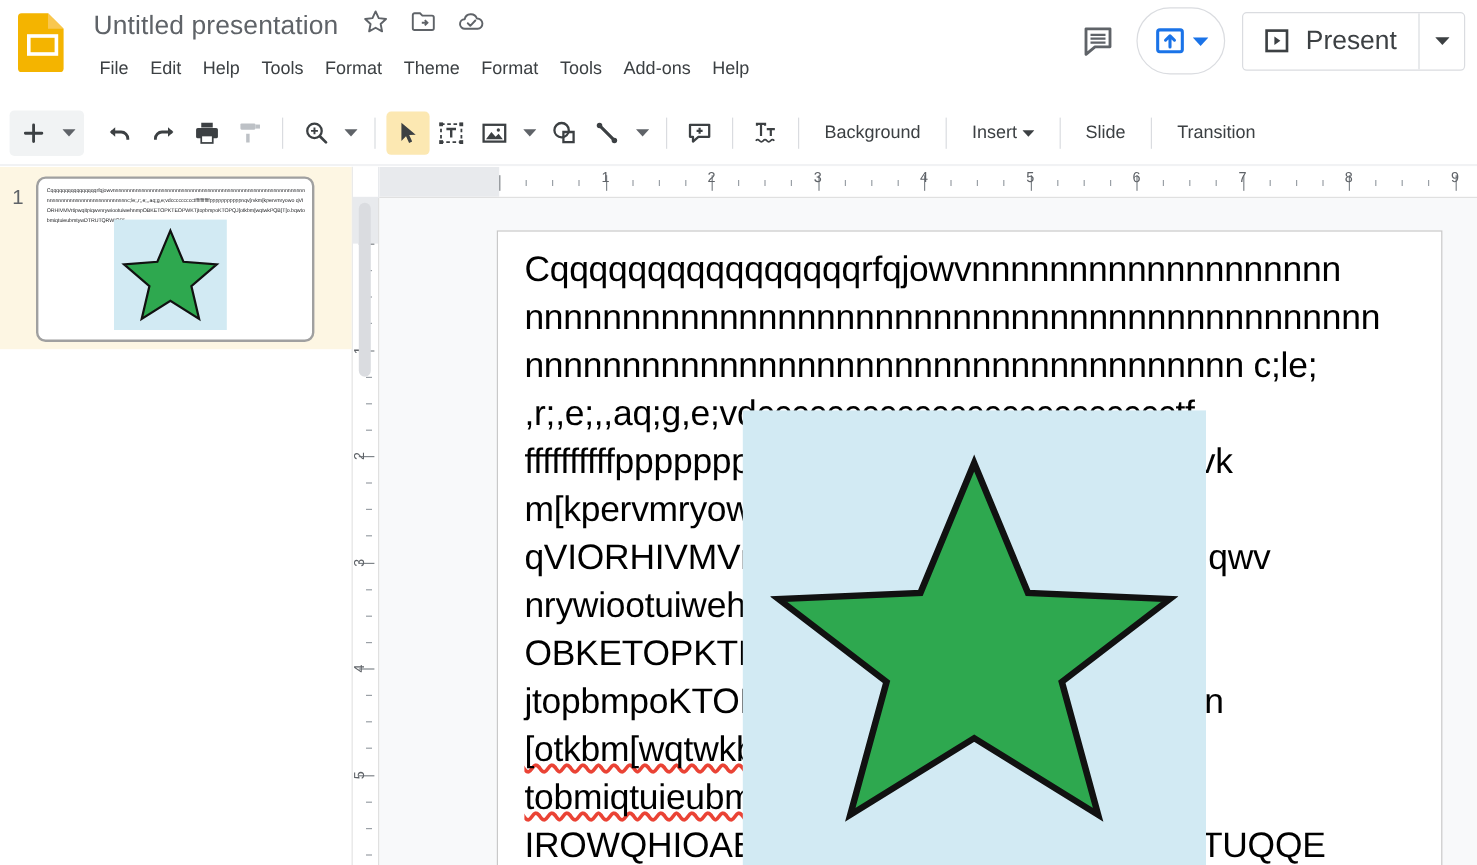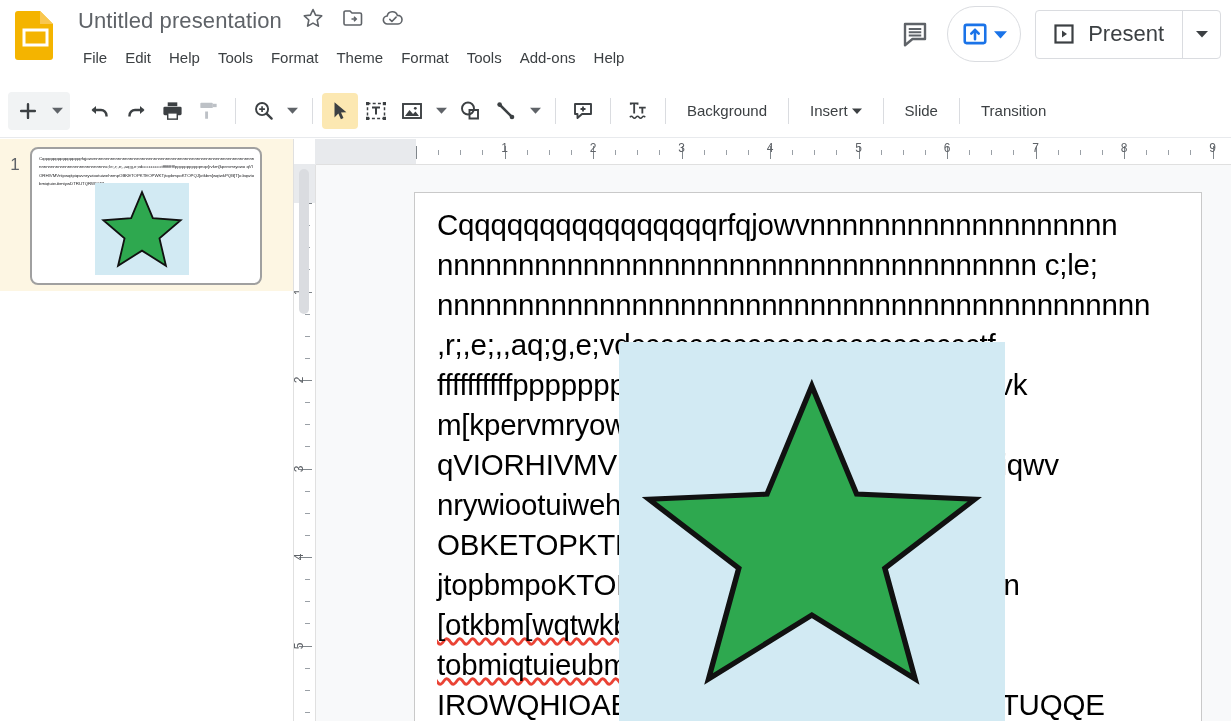--- a/index.html
+++ b/index.html
@@ -475,22 +475,22 @@
         <div class="tick-num-v" style="top: 392px;">4</div>
         <div class="tick-num-v" style="top: 480.5px;">5</div>
       </div>
   </div>
 
   <div class="scrollbar-v"></div>
 
   <div class="slide-canvas">
     <div class="slide-body" id="slide-body">
         <div>Cqqqqqqqqqqqqqqqqrfqjowvnnnnnnnnnnnnnnnnnnn</div>
+        <div>nnnnnnnnnnnnnnnnnnnnnnnnnnnnnnnnnnnnnnnnnnnn</div>
         <div>nnnnnnnnnnnnnnnnnnnnnnnnnnnnnnnnnnnnn c;le;</div>
-        <div>nnnnnnnnnnnnnnnnnnnnnnnnnnnnnnnnnnnnnnnnnnnn</div>
         <div>,r;,e;,,aq;g,e;vdcccccccccccccccccccccccctf</div>
         <div>ffffffffffppppppppppppppppppppppppppnqv[rvk</div>
         <div>m[kpervmryowo</div>
         <div>qVIORHIVMVnnnnnnnnnnnnnnnnnrtipwqitpiqwv</div>
         <div>nrywiootuiwehnmpooooooooooooooop</div>
         <div>OBKETOPKTEOPWKT</div>
         <div>jtopbmpoKTOPQJ[vnnnnnnnnnnnnnnnnnnnn</div>
         <div class="squiggle">[otkbm[wqtwkbmqtoiwbtoiqwbPQB]T[o.bqw</div>
         <div class="squiggle">tobmiqtuieubmtywbTRUTQRWIOR[</div>
         <div>IROWQHIOABNKLZDN;LVM;&lt;f[]LIROWQRTUQQE</div>

